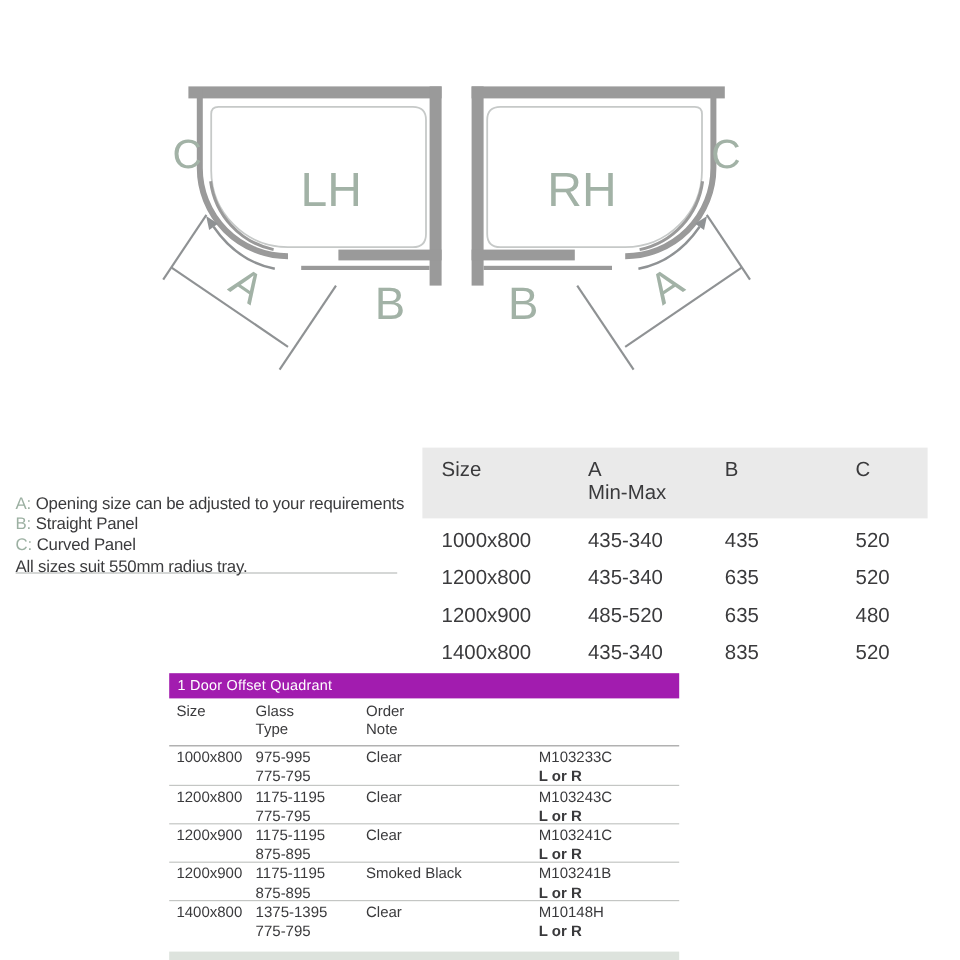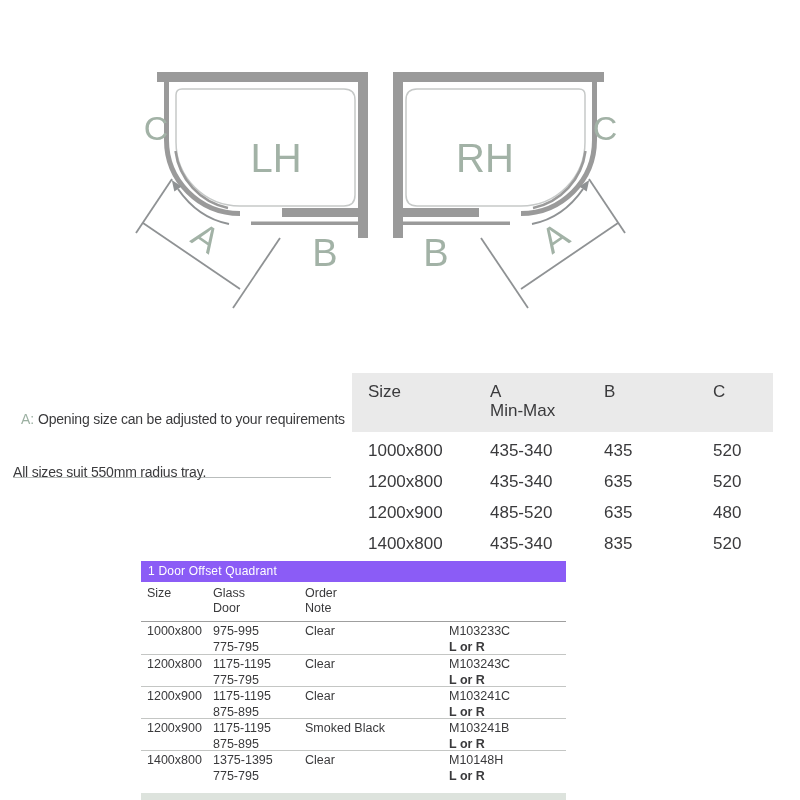--- a/index.html
+++ b/index.html
@@ -5,37 +5,37 @@
   html,body{margin:0;padding:0;background:#fff;}
   .sheet{
     position:relative;width:800px;height:800px;background:#ffffff;overflow:hidden;
     font-family:"Liberation Sans",sans-serif;color:#3b3b3d;
   }
   
   .diagram-wrap{position:absolute;left:130px;top:61px;width:530px;height:255px;}
   .dlabel{fill:#a2b2a6;font-family:"Liberation Sans",sans-serif;font-weight:400;}
   
   .legend{position:absolute;left:13px;top:411px;width:340px;font-size:14px;line-height:17px;letter-spacing:-0.2px;}
-  .legend-row{white-space:nowrap;text-align:center;}
+  .legend-row{white-space:nowrap;}
   .legend-key{color:#9cb0a2;margin-right:4px;}
   .legend-text{color:#3b3b3d;}
   .notes-divider{position:absolute;left:13px;top:477px;width:318px;height:1px;background:#b9bdbc;}
   .notes{position:absolute;left:13px;top:464px;width:340px;font-size:14px;line-height:16.5px;letter-spacing:-0.2px;color:#3b3b3d;}
   
   .size-table{position:absolute;left:352px;top:373px;width:421px;font-size:17px;}
   .st-header{
     background:#eaeaea;height:59px;box-sizing:border-box;padding:9px 0 0 16px;
     display:grid;grid-template-columns:122px 114px 109px auto;line-height:19px;color:#3a3a3c;
   }
   .st-rows{padding-left:16px;margin-top:3px;}
   .st-row{display:grid;grid-template-columns:122px 114px 109px auto;height:31px;align-items:center;color:#3a3a3c;}
   
   .order-table{position:absolute;left:141px;top:561px;width:425px;font-size:12.5px;color:#3a3a3c;}
   .ot-titlebar{
-    background:#8b5cf6;color:#ffffff;height:21px;line-height:21px;
+    background:#a21caf;color:#ffffff;height:21px;line-height:21px;
     padding-left:7px;font-size:12px;letter-spacing:0.2px;
   }
   .ot-grid{display:grid;grid-template-columns:66px 92px 144px auto;box-sizing:border-box;padding-left:6px;}
   .ot-header{padding-top:4px;padding-bottom:5px;line-height:15px;border-bottom:1px solid #9f9f9f;}
   .ot-row{height:32px;box-sizing:border-box;padding-top:2px;line-height:15.5px;}
   .ot-row + .ot-row{border-top:1px solid #c4c6c4;}
   .ot-bold{font-weight:bold;}
   .bottom-strip{position:absolute;left:141px;top:793px;width:425px;height:7px;background:#dde3dd;}
 </style>
 </head>
@@ -72,20 +72,22 @@
 
       <text class="dlabel" x="475" y="79" font-size="34" text-anchor="middle">C</text>
       <text class="dlabel" x="355" y="111" font-size="40" text-anchor="middle">RH</text>
       <text class="dlabel" x="306" y="205" font-size="38" text-anchor="middle">B</text>
       <text class="dlabel" x="432" y="187" font-size="36" text-anchor="middle" transform="rotate(-34 432 187)">A</text>
     </svg>
   </div>
 
   <div class="legend">
     <div class="legend-row"><span class="legend-key">A:</span><span class="legend-text">Opening size can be adjusted to your requirements</span></div>
+    <div class="legend-row"><span class="legend-key">B:</span><span class="legend-text">Straight Panel</span></div>
+    <div class="legend-row"><span class="legend-key">C:</span><span class="legend-text">Curved Panel</span></div>
   </div>
 
   <div class="notes-divider"></div>
 
   <div class="notes">
     <div>All sizes suit 550mm radius tray.</div>
   </div>
 
   <div class="size-table">
     <div class="st-header">
@@ -125,21 +127,21 @@
     </div>
   </div>
 
   <div class="order-table">
     <div class="ot-titlebar">1 Door Offset Quadrant</div>
 
     <div class="ot-grid ot-header">
       <div>Size</div>
       <div>
         <div>Glass</div>
-        <div>Door</div>
+        <div>Type</div>
       </div>
       <div>
         <div>Order</div>
         <div>Note</div>
       </div>
     </div>
 
     <div class="ot-grid ot-row">
       <div>1000x800</div>
       <div>

